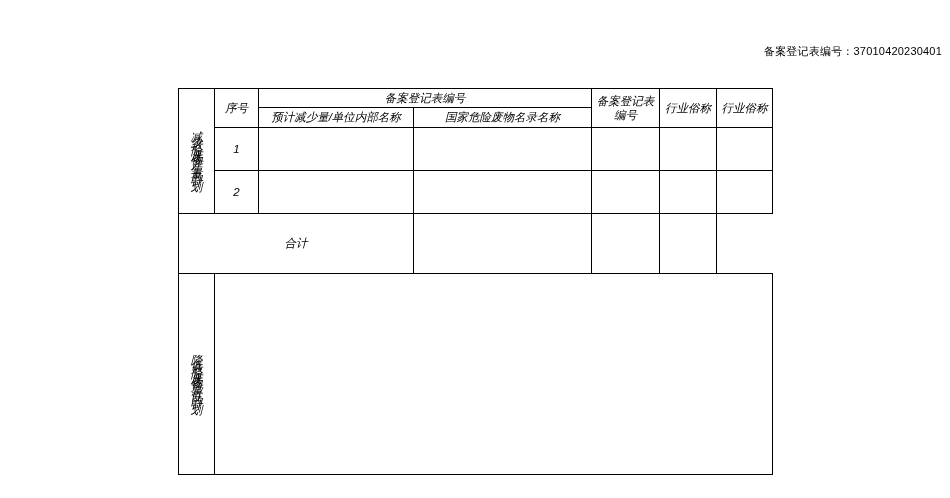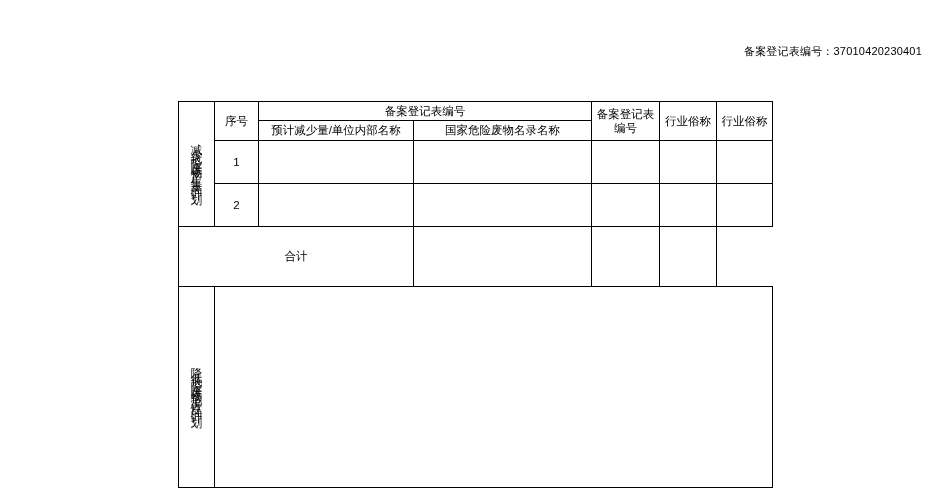--- a/index.html
+++ b/index.html
@@ -15,43 +15,44 @@
     overflow: hidden;
   }
   .page {
     position: relative;
     width: 950px;
     height: 498px;
   }
   .reg-no {
     position: absolute;
     top: 44px;
-    right: 28px;
+    right: 8px;
     font-size: 11px;
     letter-spacing: 0.2px;
     font-family: "Liberation Sans", "DejaVu Sans", sans-serif;
     white-space: nowrap;
     margin-left: 24px;
   }
   .doc-title {
     position: absolute;
     top: 61px;
     left: 0;
     width: 950px;
     text-align: center;
     font-size: 14.5px;
     font-weight: bold;
     font-family: "Liberation Sans", "DejaVu Sans", sans-serif;
     letter-spacing: 0.4px;
   }
   .table-wrap {
     position: absolute;
     left: 178px;
-    top: 101px;
+    top: 88px;
     width: 594px;
+    font-style: italic;
   }
   table.form {
     border-collapse: collapse;
     table-layout: fixed;
     width: 594px;
     font-size: 11.5px;
     font-family: "Liberation Sans", "DejaVu Sans", sans-serif;
   }
   table.form td {
     border: 1px solid #000000;

